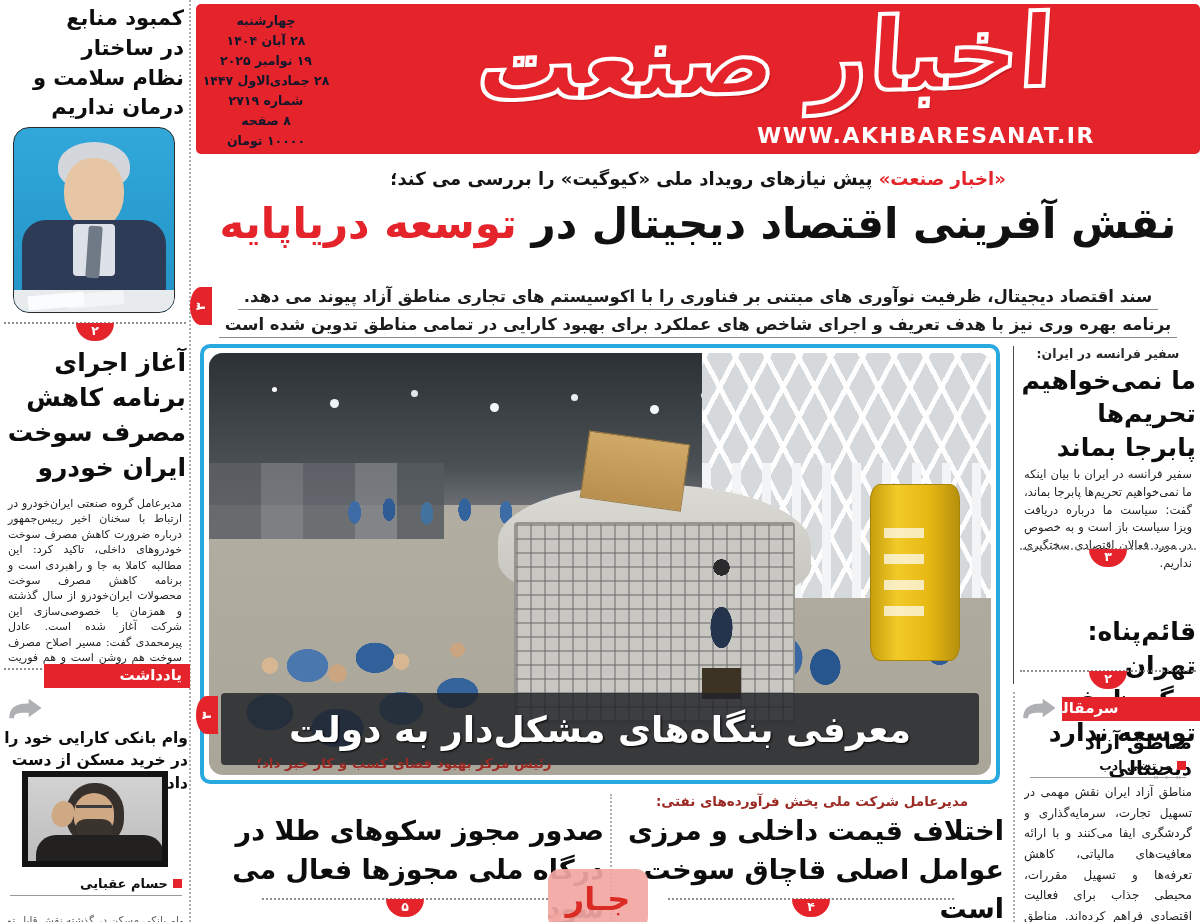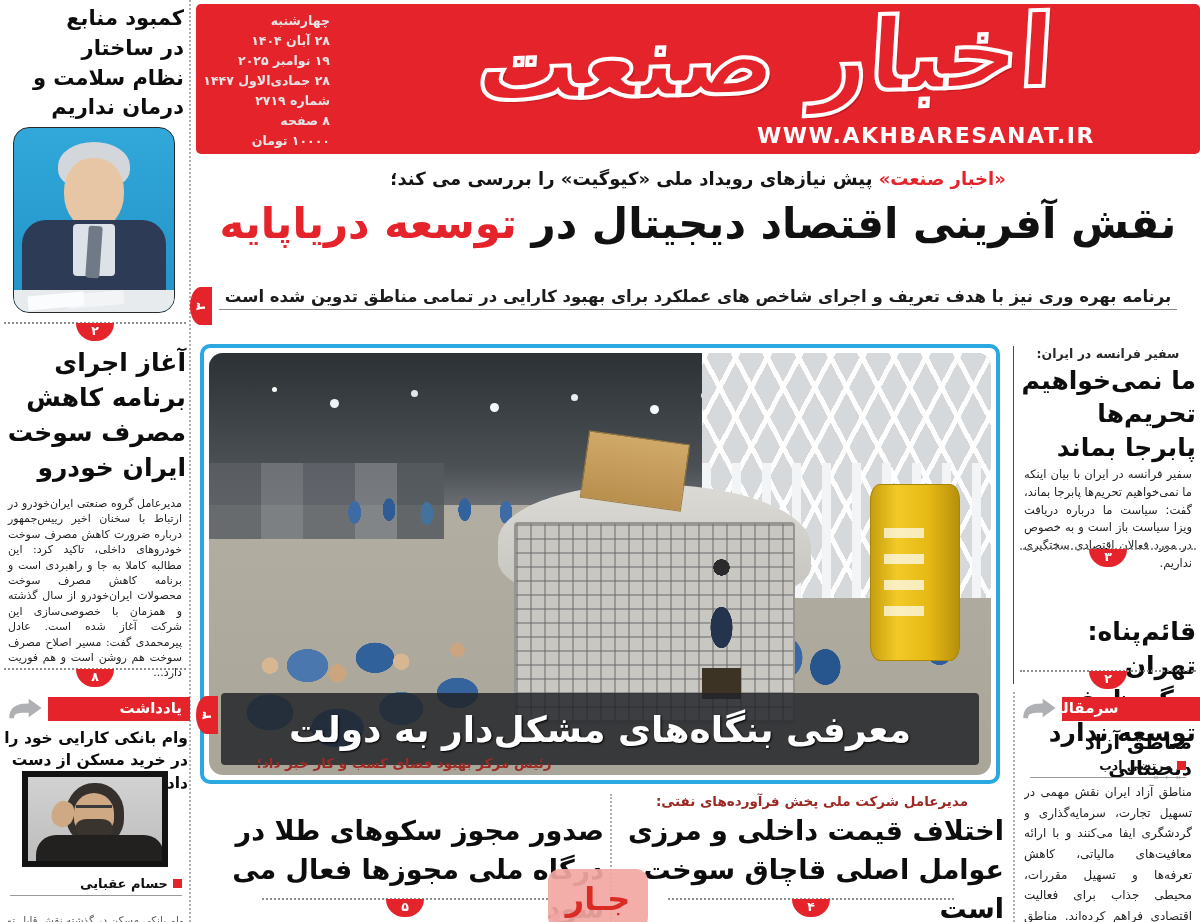--- a/index.html
+++ b/index.html
@@ -8,21 +8,21 @@
     --cyan:#2aa9e0;
     --ink:#111;
   }
   *{margin:0;padding:0;box-sizing:border-box;}
   body{background:#d9d9d9;font-family:"DejaVu Sans",sans-serif;}
   #page{position:relative;width:1200px;height:922px;background:#fff;overflow:hidden;direction:rtl;margin:0 auto;}
   .abs{position:absolute;}
 
   
   #masthead{left:196px;top:4px;width:1004px;height:150px;background:var(--red);border-radius:5px;}
-  #masthead .dates{position:absolute;left:6px;top:7px;width:128px;color:#e5e5e5;font-size:12.5px;line-height:1.6;font-weight:bold;}
+  #masthead .dates{position:absolute;left:6px;top:7px;width:128px;color:#0f172a;font-size:12.5px;line-height:1.6;font-weight:bold;text-align:center;}
   #masthead .logo{position:absolute;left:150px;right:15px;top:-12px;height:132px;display:flex;align-items:center;justify-content:center;
     font-size:100px;font-weight:900;color:var(--red);-webkit-text-stroke:4px #ffffff;letter-spacing:-3px;
     transform:rotate(-1.5deg) skewX(-5deg);white-space:nowrap;text-shadow:3px 3px 0 rgba(120,0,0,.25);}
   #masthead .site{position:absolute;left:430px;top:119px;width:600px;text-align:center;color:#fff;font-weight:bold;font-size:22px;letter-spacing:1.5px;}
 
   
   #kicker{left:196px;top:168px;width:1004px;text-align:center;font-size:18px;font-weight:bold;color:#151515;}
   #kicker .brand{color:var(--red);}
   #main-headline{left:196px;top:196px;width:1004px;text-align:center;font-size:42px;font-weight:900;line-height:1.35;color:var(--ink);white-space:nowrap;}
   #main-headline .hl-red{color:var(--red);}
@@ -170,20 +170,21 @@
     <div class="site">WWW.AKHBARESANAT.IR</div>
   </div>
 
   <div id="kicker" class="abs">
     <span class="brand">«اخبار صنعت»</span><span> پیش نیازهای رویداد ملی «کیوگیت» را بررسی می کند؛</span>
   </div>
   <div id="main-headline" class="abs">
     <span>نقش آفرینی اقتصاد دیجیتال در </span><span class="hl-red">توسعه دریاپایه</span>
   </div>
   <div id="decks" class="abs">
+    <div><span class="deck">سند اقتصاد دیجیتال، ظرفیت نوآوری های مبتنی بر فناوری را با اکوسیستم های تجاری مناطق آزاد پیوند می دهد.</span></div>
     <div><span class="deck">برنامه بهره وری نیز با هدف تعریف و اجرای شاخص های عملکرد برای بهبود کارایی در تمامی مناطق تدوین شده است</span></div>
   </div>
   <div class="side-tab" style="left:190px;top:287px;">
     <span>۳</span>
   </div>
 
   <div id="photo-frame" class="abs">
     <div id="scene">
       <div class="ceiling"></div>
       <div class="lights"></div>
@@ -233,21 +234,21 @@
 ایران خودرو</div>
   <div class="rule-badge" style="left:4px;top:668px;width:182px;">
     <span class="badge">۸</span>
   </div>
 
   <div class="arrow-box" style="left:2px;top:692px;">
     <svg width="38" height="24" viewBox="0 0 40 26">
       <path d="M3 23 C3 10 12 7 24 7 L24 2 L38 12 L24 22 L24 17 C14 17 8 17 8 23 Z" fill="#aeb0b3"></path>
     </svg>
   </div>
-  <div class="section-bar" style="left:44px;top:697px;width:146px;text-align:right;padding-left:6px;padding-right:8px;">یادداشت</div>
+  <div class="section-bar" style="left:44px;top:664px;width:146px;text-align:right;padding-left:6px;padding-right:8px;">یادداشت</div>
   <div id="note-headline" class="abs hl">وام بانکی کارایی خود را
 در خرید مسکن از دست داد</div>
   <div id="note-photo" class="abs">
     <div class="head"></div>
     <div class="face2"></div>
     <div class="hand"></div>
     <div class="glasses"></div>
     <div class="beard"></div>
     <div class="shoulders"></div>
   </div>

